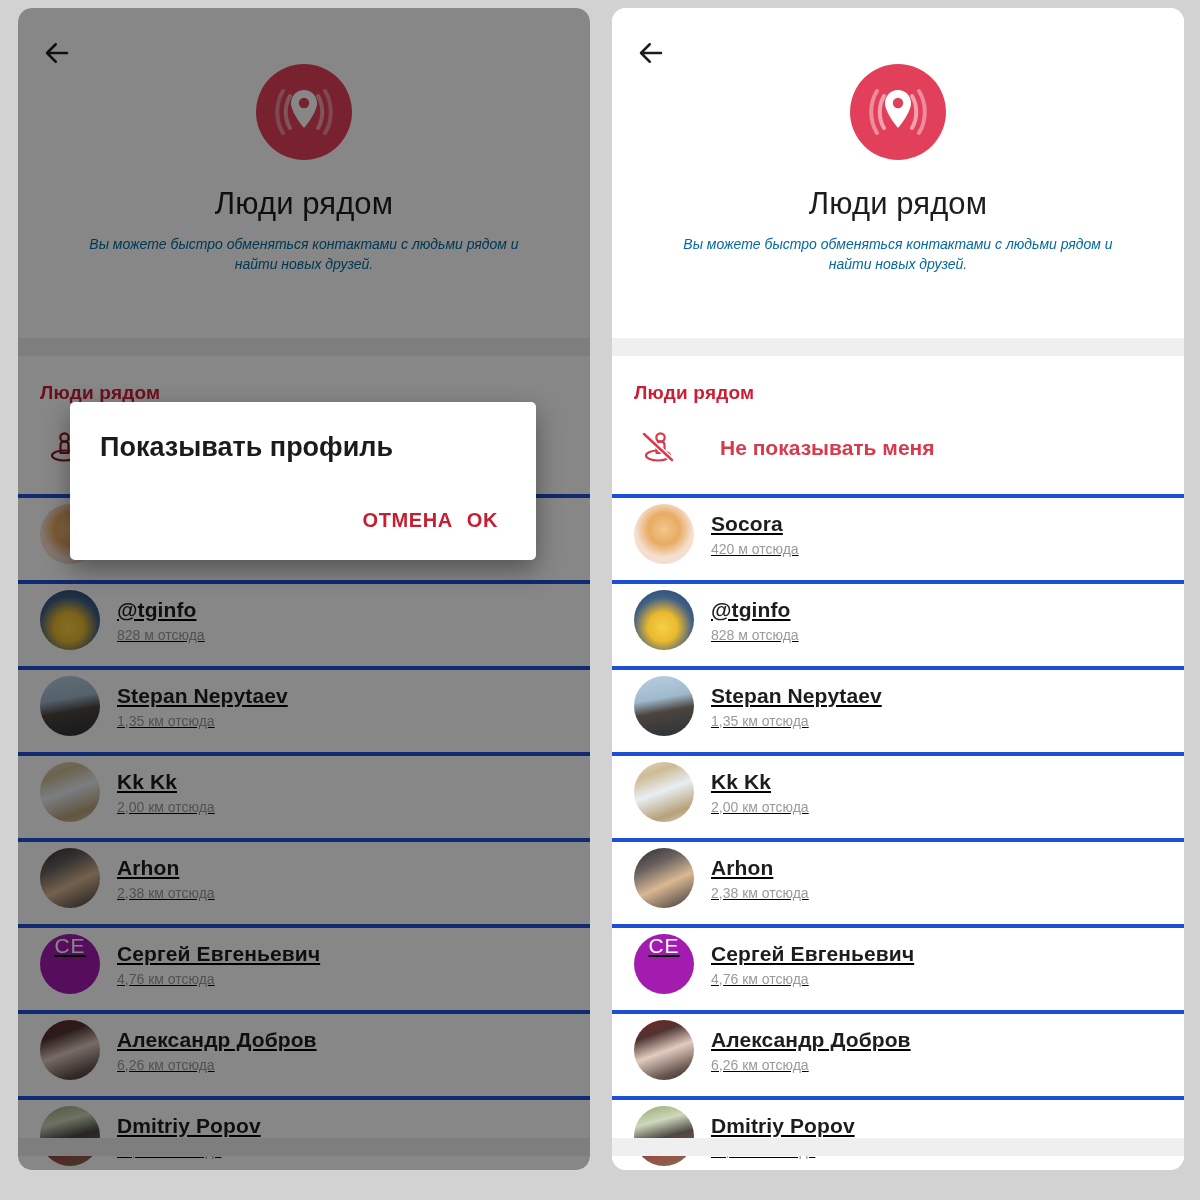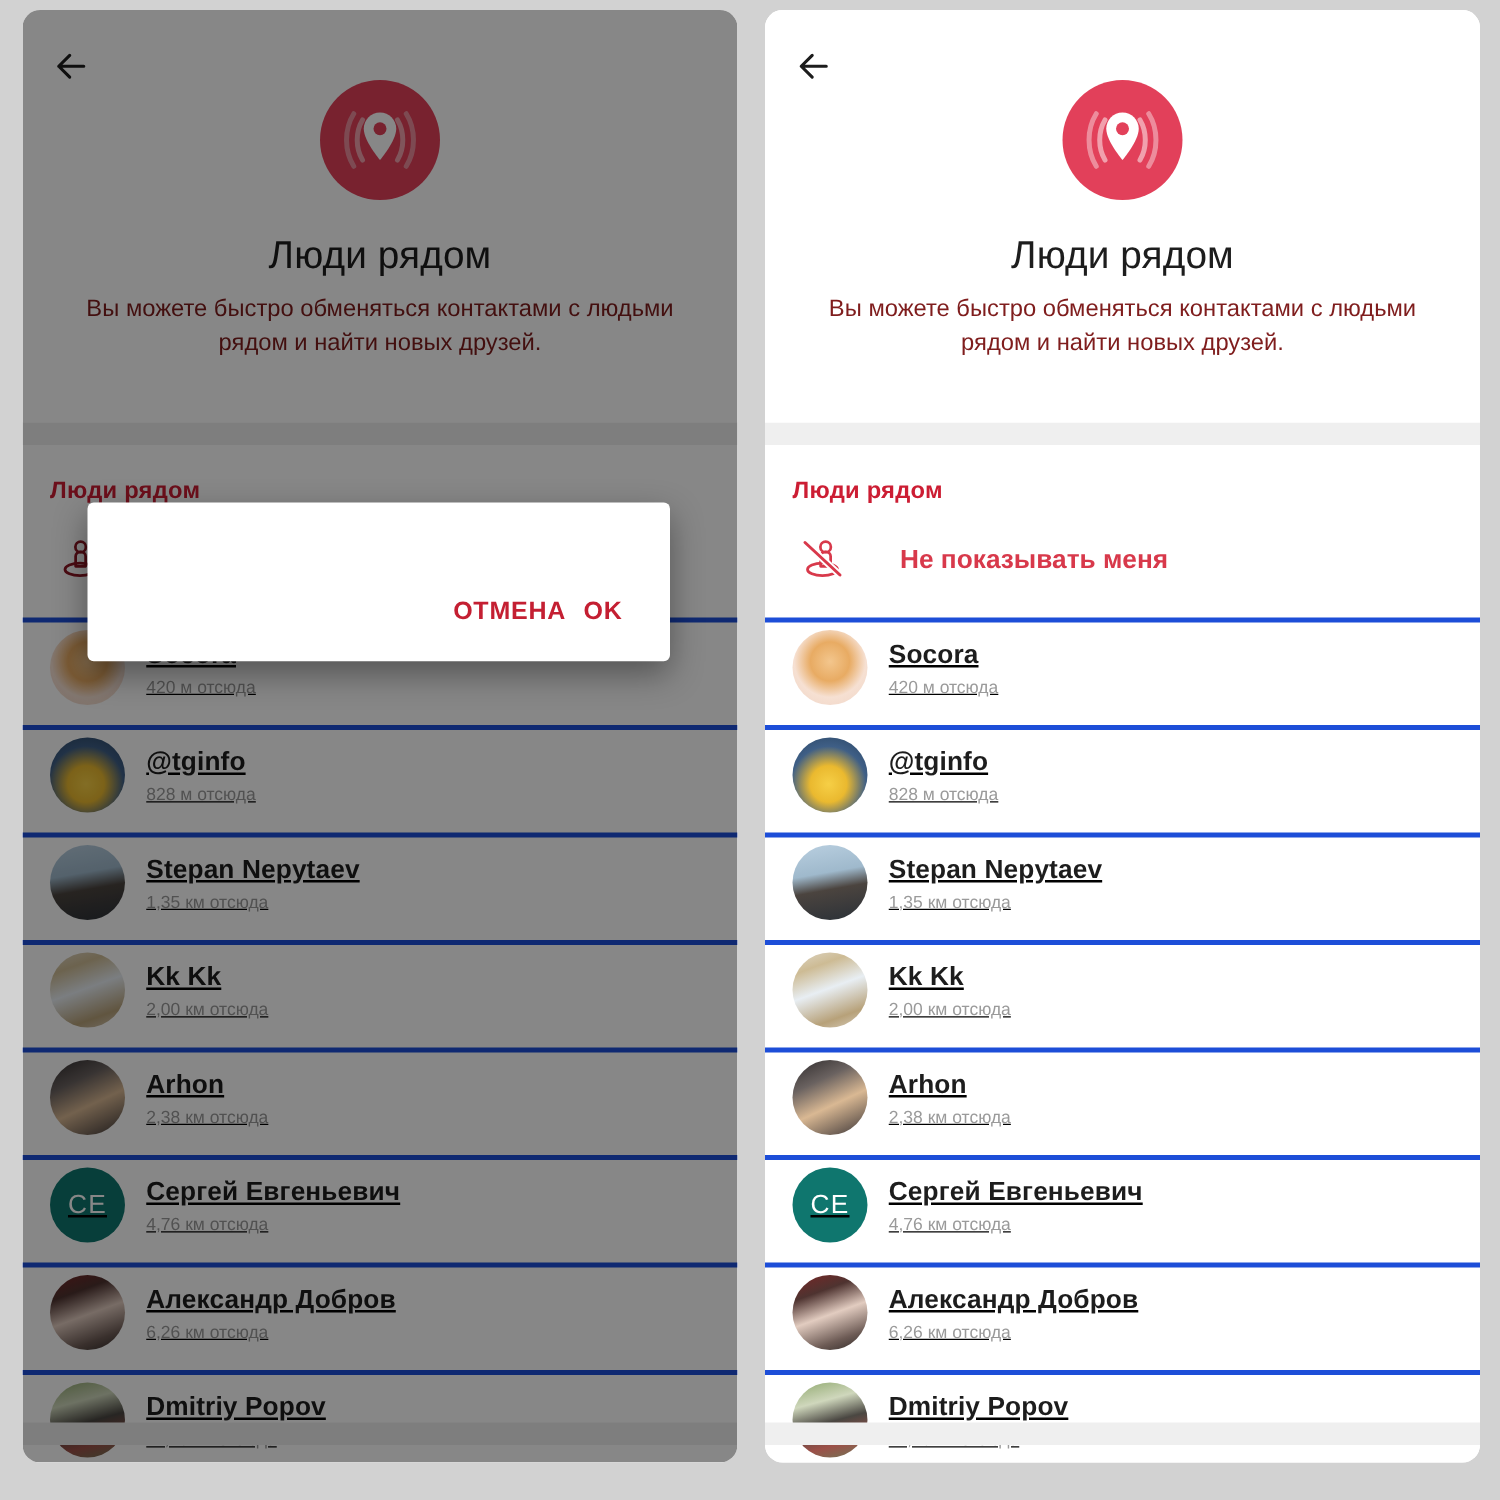--- a/index.html
+++ b/index.html
@@ -72,25 +72,26 @@
     text-align: center;
     font-size: 31px;
     font-weight: 400;
     color: #1d1d1d;
     letter-spacing: 0.1px;
   }
 
   .hero-sub {
     margin-top: 13px;
     text-align: center;
-    font-size: 19px;
+    font-size: 14px;
     line-height: 1.42;
-    color: #7f1d1d;
+    color: #0369a1;
     padding: 0 50px;
     font-weight: 400;
+    font-style: italic;
   }
 
   
   .band {
     height: 18px;
     background: #efefef;
     width: 100%;
   }
 
   
@@ -211,21 +212,21 @@
     cursor: pointer;
     font-family: "Liberation Sans", sans-serif;
   }
 
   
   .av-cat      { background: radial-gradient(circle at 50% 42%, #f3c68d 0%, #e8ab63 34%, #f6e0d2 62%, #efd4c6 100%); }
   .av-pikachu  { background: radial-gradient(circle at 48% 62%, #f6cf46 0%, #eab92f 30%, #3f5f86 62%, #27415e 100%); }
   .av-stepan   { background: linear-gradient(170deg, #b9cfe0 0%, #9fb9cc 38%, #4b443f 58%, #2b3138 100%); }
   .av-kk       { background: linear-gradient(160deg, #ded6c6 0%, #cdbb94 22%, #e8eef3 48%, #b7a179 80%, #d8cfc0 100%); }
   .av-arhon    { background: linear-gradient(155deg, #2e2a2b 0%, #6a6260 30%, #d9b893 58%, #3a3436 100%); }
-  .av-ce       { background: #0f766e; display:flex; align-items:center; justify-content:center; color:#fff; font-size:21px; letter-spacing:1px; }
+  .av-ce       { background: #a21caf; display:flex; align-items:flex-start; justify-content:center; color:#fff; font-size:21px; letter-spacing:1px; }
   .av-aleksandr{ background: linear-gradient(160deg, #7a2626 0%, #4e3330 26%, #e2ccc0 52%, #6d5b55 80%, #2d2725 100%); }
   .av-dmitriy  { background: linear-gradient(165deg, #8fa86d 0%, #cfd7bc 28%, #4a4742 52%, #9c5048 78%, #6d7a58 100%); }
 
   .init { font-family: "Liberation Sans", sans-serif; font-weight: 400; }
 </style>
 </head>
 <body>
 
 <div class="stage">
 
@@ -331,20 +332,21 @@
             </div>
           </div>
         </div>
     </div>
 
     <div class="bottom-band"></div>
 
     <div class="scrim"></div>
 
     <div class="dialog">
+      <div class="dialog-title">Показывать профиль</div>
       <div class="dialog-actions">
         <button class="dialog-btn">ОТМЕНА</button>
         <button class="dialog-btn">OK</button>
       </div>
     </div>
   </div>
 
   <div class="panel">
 
     <div class="header-card">

